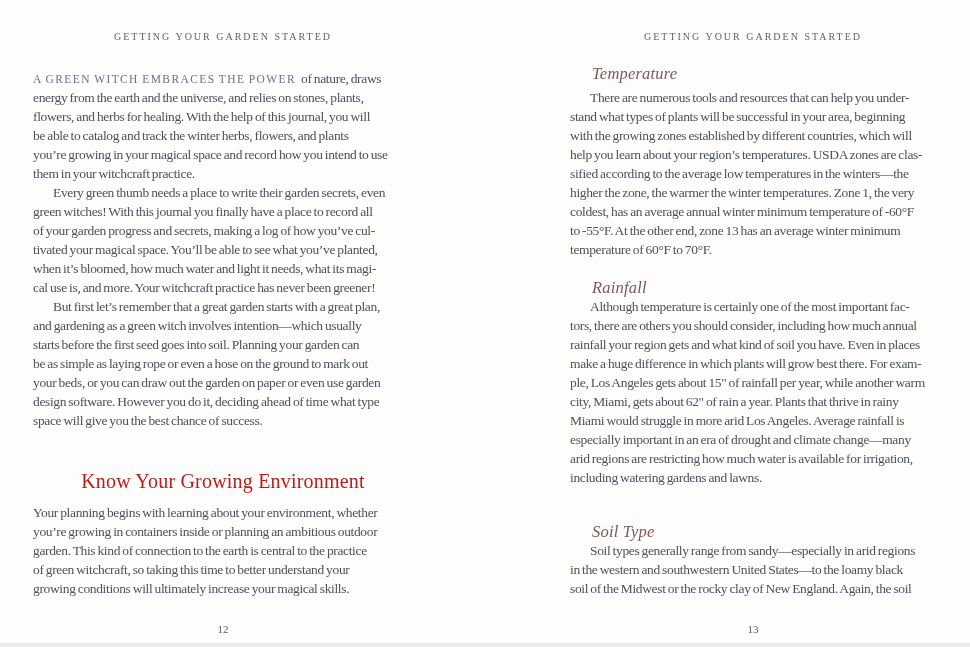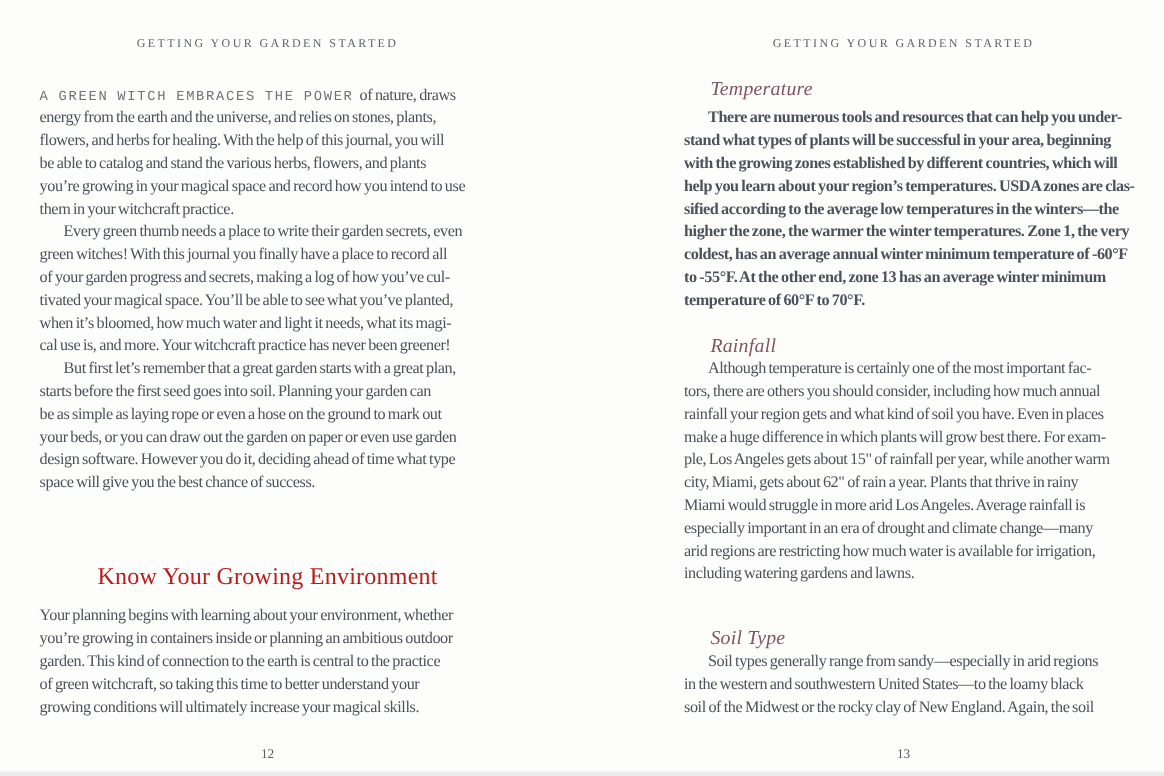--- a/index.html
+++ b/index.html
@@ -25,21 +25,21 @@
     position: absolute; left: 0; right: 0;
     font-size: 13.5px; line-height: 19px;
     letter-spacing: -0.35px; word-spacing: -0.8px;
     color: #4d515b;
   }
   .tline { white-space: nowrap; height: 19px; }
   .para-indent .tline:first-child { text-indent: 20px; }
 
   .intro-first { white-space: nowrap; height: 19px; }
   .lead-in {
-    font-family: Liberation Mono, monospace;
+    font-family: Liberation Serif, serif;
     font-size: 11.5px; letter-spacing: 1.4px;
     color: #6e7278;
   }
   .lead-rest { margin-left: 5px; }
 
   .chapter-heading {
     position: absolute; top: 470px; left: 0; right: 0;
     text-align: center;
     font-size: 20px; letter-spacing: 0.2px;
     color: #b91c1c;
@@ -50,21 +50,21 @@
     font-style: italic;
     font-size: 16.5px; letter-spacing: 0.2px;
     color: #7f565e;
   }
   .sec-head-1 { top: 64px; }
   .sec-head-2 { top: 278px; }
   .sec-head-3 { top: 522px; }
 
   .p-intro     { top: 69px; }
   .p-closing   { top: 503px; }
-  .p-sec-1     { top: 88px; font-weight: bold; }
+  .p-sec-1     { top: 88px; }
   .p-sec-2     { top: 297px; }
   .p-sec-3     { top: 541px; }
 
   .page-num {
     position: absolute; top: 623px; left: 0; right: 0;
     text-align: center;
     font-size: 11px; color: #585c63;
   }
 
   .photo-edge {
@@ -80,34 +80,35 @@
 
   <div class="running-head">GETTING YOUR GARDEN STARTED</div>
 
   <div class="body-block p-intro">
     <div class="intro-first">
       <span class="lead-in">A GREEN WITCH EMBRACES THE POWER</span><span class="lead-rest">of nature, draws</span>
     </div>
     <div>
         <div class="tline">energy from the earth and the universe, and relies on stones, plants,</div>
         <div class="tline">flowers, and herbs for healing. With the help of this journal, you will</div>
-        <div class="tline">be able to catalog and stand the various herbs, flowers, and plants</div>
+        <div class="tline">be able to catalog and track the winter herbs, flowers, and plants</div>
         <div class="tline">you’re growing in your magical space and record how you intend to use</div>
         <div class="tline">them in your witchcraft practice.</div>
       </div>
     <div class="para-indent">
         <div class="tline">Every green thumb needs a place to write their garden secrets, even</div>
         <div class="tline">green witches! With this journal you finally have a place to record all</div>
         <div class="tline">of your garden progress and secrets, making a log of how you’ve cul-</div>
         <div class="tline">tivated your magical space. You’ll be able to see what you’ve planted,</div>
         <div class="tline">when it’s bloomed, how much water and light it needs, what its magi-</div>
         <div class="tline">cal use is, and more. Your witchcraft practice has never been greener!</div>
       </div>
     <div class="para-indent">
         <div class="tline">But first let’s remember that a great garden starts with a great plan,</div>
+        <div class="tline">and gardening as a green witch involves intention—which usually</div>
         <div class="tline">starts before the first seed goes into soil. Planning your garden can</div>
         <div class="tline">be as simple as laying rope or even a hose on the ground to mark out</div>
         <div class="tline">your beds, or you can draw out the garden on paper or even use garden</div>
         <div class="tline">design software. However you do it, deciding ahead of time what type</div>
         <div class="tline">space will give you the best chance of success.</div>
       </div>
   </div>
 
   <div class="chapter-heading">Know Your Growing Environment</div>
 

